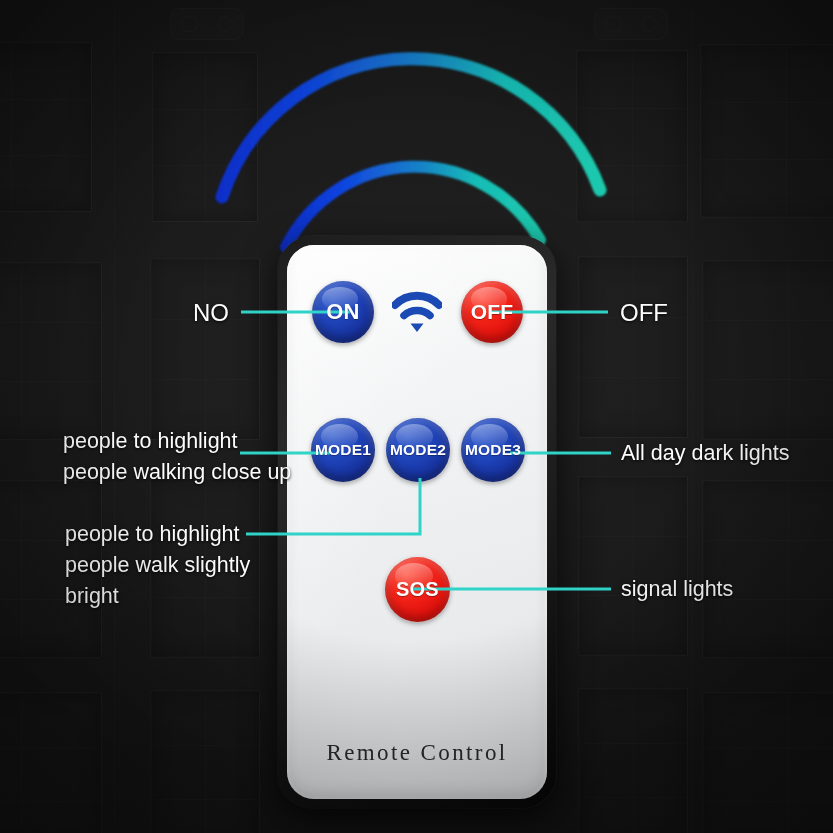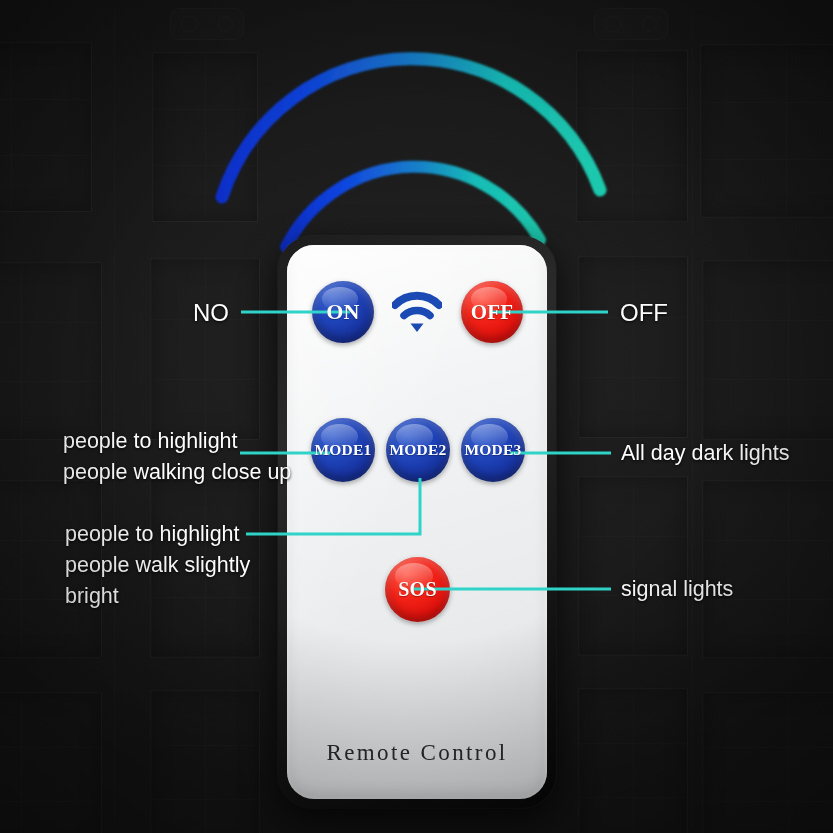--- a/index.html
+++ b/index.html
@@ -113,21 +113,21 @@
       inset 0 -5px 10px rgba(0,0,0,.28),
       inset 0 4px 8px rgba(255,255,255,.25),
       0 0 0 1px rgba(255,255,255,.45);
   }
   .btn .gloss{
     position:absolute;left:16%;top:9%;width:58%;height:40%;
     border-radius:50%;
     background:linear-gradient(180deg, rgba(255,255,255,.36), rgba(255,255,255,0));
     pointer-events:none;
   }
-  .btn .lbl{position:relative;z-index:2;font-family:Liberation Serif, serif;}
+  .btn .lbl{position:relative;z-index:2;}
 
   .btn-on { left:312px; top:281px; width:62px;height:62px; font-size:22px; }
   .btn-off{ left:461px; top:281px; width:62px;height:62px; font-size:21px; }
   .btn-m1 { left:311px; top:418px; width:64px;height:64px; font-size:15.5px; }
   .btn-m2 { left:386px; top:418px; width:64px;height:64px; font-size:15.5px; }
   .btn-m3 { left:461px; top:418px; width:64px;height:64px; font-size:15.5px; }
   .btn-sos{ left:385px; top:557px; width:65px;height:65px; font-size:20px; }
 
   .wifi-icon{ position:absolute; left:392px; top:288px; width:50px;height:46px; }
 

